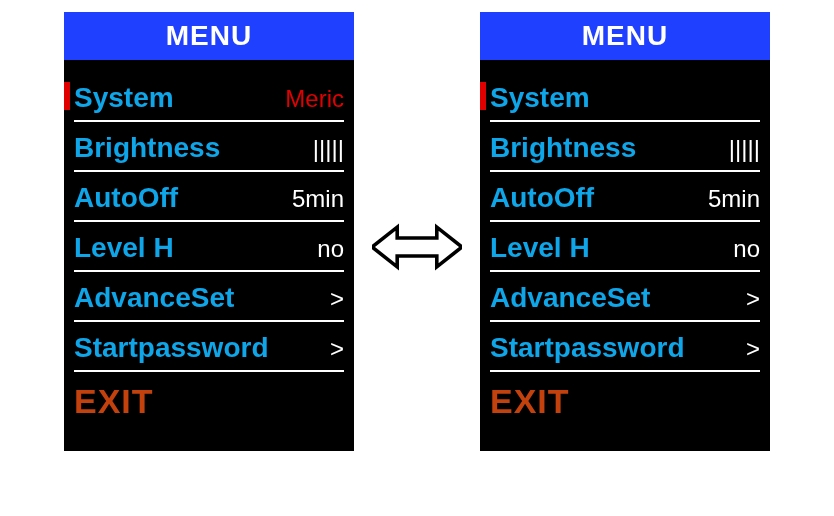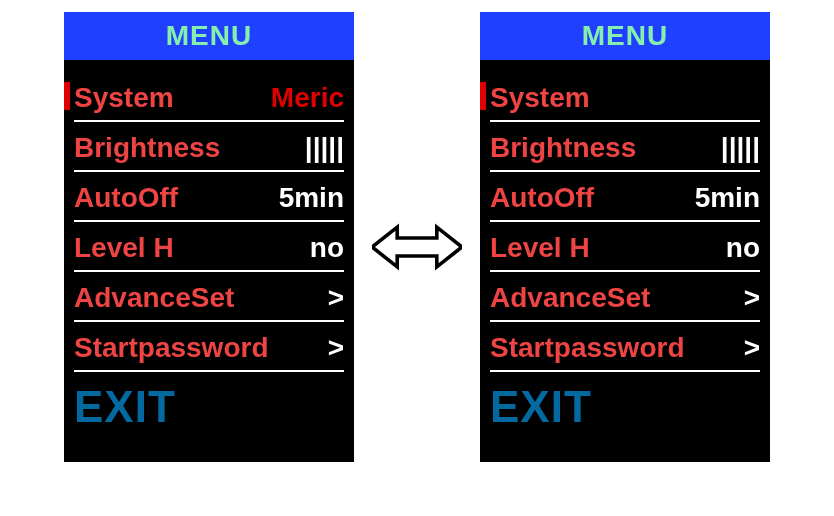--- a/index.html
+++ b/index.html
@@ -19,67 +19,67 @@
       gap: 18px;
     }
     .panel {
       width: 290px;
       background: #000;
       display: flex;
       flex-direction: column;
     }
     .panel-header {
       background: #2040ff;
-      color: #86efac;
+      color: #ffffff;
       font-weight: bold;
       font-size: 28px;
       text-align: center;
       padding: 8px 4px;
       letter-spacing: 1px;
     }
     .panel-body {
       padding: 18px 10px 30px 10px;
     }
     .row {
       display: flex;
       align-items: baseline;
       justify-content: space-between;
       border-bottom: 2px solid #fff;
       padding: 4px 0 6px 0;
       margin-bottom: 6px;
       position: relative;
     }
     .row .label {
-      color: #ef4444;
+      color: #0ea5e9;
       font-weight: bold;
       font-size: 28px;
       white-space: nowrap;
     }
     .row .value {
       color: #fff;
-      font-weight: bold;
-      font-size: 28px;
+      font-weight: normal;
+      font-size: 24px;
       white-space: nowrap;
     }
     .row .value.red {
       color: #e00000;
     }
     .row.selected::before {
       content: "";
       position: absolute;
       left: -10px;
       top: 4px;
       bottom: 10px;
       width: 6px;
       background: #e00000;
     }
     .exit {
-      color: #0369a1;
+      color: #c2410c;
       font-weight: bold;
-      font-size: 44px;
+      font-size: 34px;
       letter-spacing: 1px;
       padding-top: 4px;
     }
     .arrow-holder {
       display: flex;
       align-items: center;
       justify-content: center;
       height: 470px;
     }
     .arrow-holder svg {

